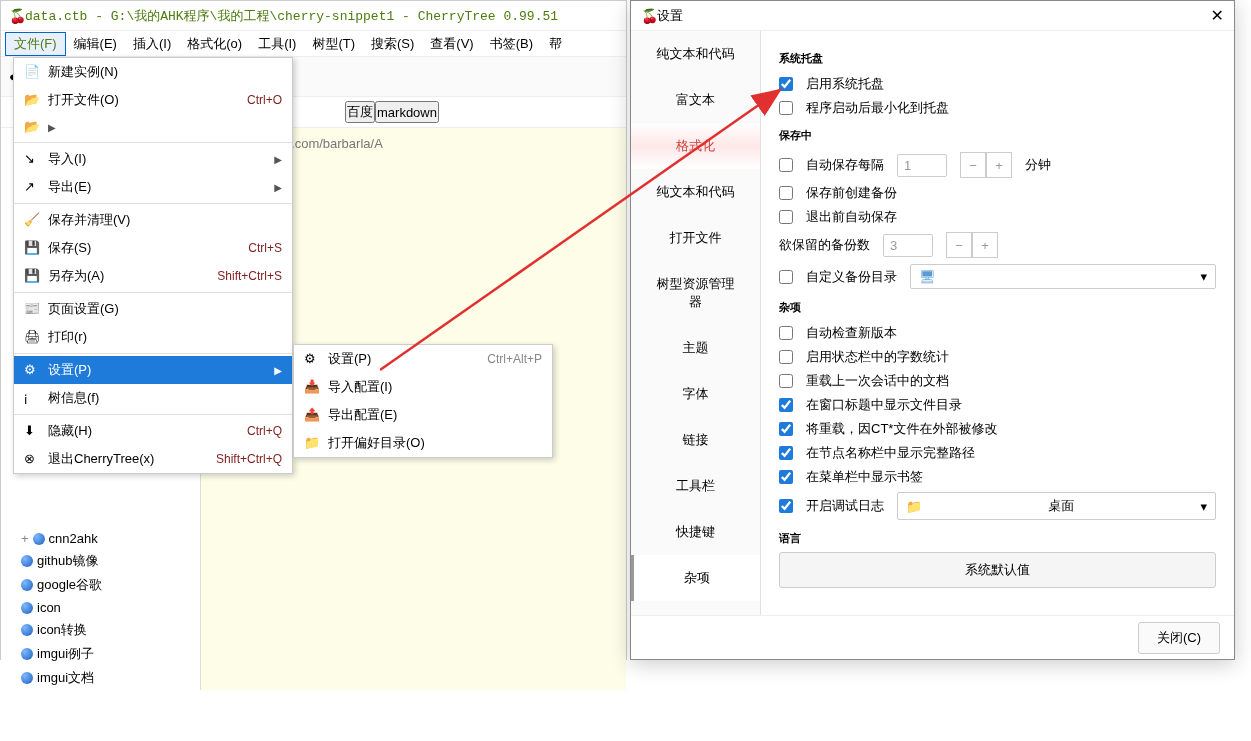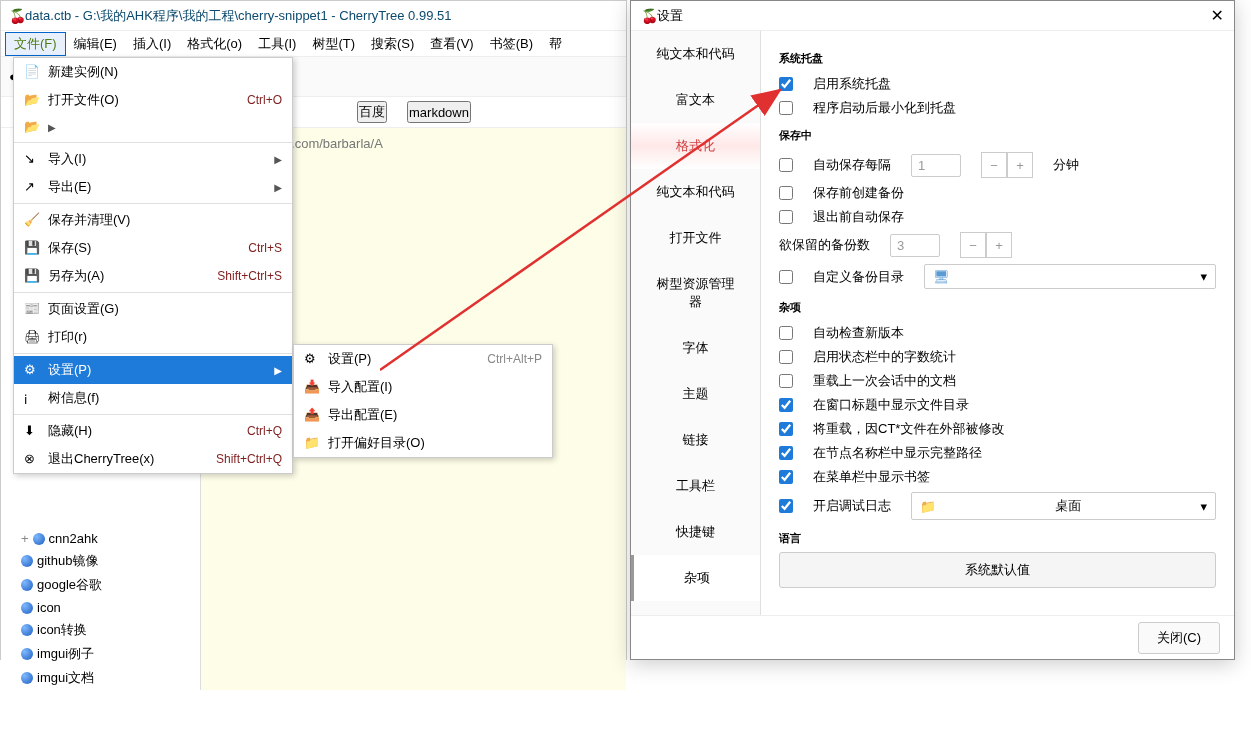--- a/index.html
+++ b/index.html
@@ -1,21 +1,21 @@
 <!DOCTYPE html>
 <html><head>
 <meta charset="utf-8">
 <style>
 * { box-sizing: border-box; margin: 0; padding: 0; font-family: "Microsoft YaHei", "Segoe UI", sans-serif; font-size: 13px; }
 body { background: #fff; width: 1251px; height: 741px; position: relative; overflow: hidden; }
 
 
 .main-window { position: absolute; left: 0; top: 0; width: 627px; height: 660px; border: 1px solid #ccc; background: #fff; }
 .titlebar { height: 30px; display: flex; align-items: center; padding: 0 8px; background: #fff; border-bottom: 1px solid #eee; }
-.titlebar .title { color: #0c4a6e; }
+.titlebar .title { color: #4d7c0f; font-family: Liberation Mono, monospace; }
 .menubar { height: 26px; display: flex; align-items: center; padding: 0 4px; border-bottom: 1px solid #eee; }
 .menubar .menuitem { padding: 2px 8px; cursor: pointer; }
 .menubar .menuitem.active { color: #4d7c0f; border: 1px solid #0066cc; background: #e8f0fe; }
 .toolbar { height: 40px; display: flex; align-items: center; padding: 0 8px; gap: 6px; border-bottom: 1px solid #eee; background: #fafafa; }
 .content-area { display: flex; height: calc(100% - 96px); }
 .tree-panel { width: 200px; border-right: 1px solid #ddd; background: #fff; padding-top: 400px; }
 .tree-item { padding: 3px 8px 3px 20px; display: flex; align-items: center; gap: 4px; }
 .tree-item .orb { width: 12px; height: 12px; border-radius: 50%; background: radial-gradient(circle at 30% 30%, #7eb8ff, #1e5fbf); }
 .editor { flex: 1; background: #fdfde8; padding: 8px 12px; color: #666; font-family: monospace; }
 .editor .url { color: #777; }
@@ -43,21 +43,21 @@
 .settings-titlebar { height: 30px; display: flex; align-items: center; padding: 0 10px; border-bottom: 1px solid #eee; }
 .settings-titlebar .title { flex: 1; }
 .settings-titlebar .close { cursor: pointer; font-size: 16px; }
 .settings-body { display: flex; height: calc(100% - 74px); }
 .settings-nav { width: 130px; border-right: 1px solid #e0e0e0; background: #fafafa; }
 .settings-nav .navitem { padding: 14px 21px; text-align: center; cursor: pointer; border-bottom: 0; }
 .settings-nav .navitem.active { background: #fff; border-left: 3px solid #999; }
 .settings-nav .navitem.highlight { color: #d04040; background: linear-gradient(180deg, #fff 0%, #ffe8e8 50%, #fff 100%); }
 .settings-content { flex: 1; padding: 12px 18px; overflow-y: auto; }
 .settings-content h4 { font-weight: bold; margin: 8px 0 6px 0; font-size: 11px; }
-.settings-content .row { display: flex; align-items: center; gap: 20px; padding: 3px 0; }
+.settings-content .row { display: flex; align-items: center; gap: 13px; padding: 3px 0; }
 .settings-content input[type=checkbox] { width: 14px; height: 14px; accent-color: #1e7bd9; }
 .settings-content input[type=text] { width: 50px; padding: 3px 6px; border: 1px solid #ccc; border-radius: 2px; color: #999; }
 .settings-content .spinbtns { display: inline-flex; }
 .settings-content .spinbtns button { width: 26px; height: 26px; border: 1px solid #ccc; background: #fff; color: #999; cursor: pointer; }
 .settings-content select, .settings-content .combo { flex: 1; padding: 4px 8px; border: 1px solid #ccc; border-radius: 2px; background: #fff; display: flex; align-items: center; justify-content: space-between; }
 .settings-content .combo .folder-icon { color: #5b9bd5; }
 .settings-content .bigbtn { width: 100%; padding: 8px; border: 1px solid #ccc; background: #f5f5f5; border-radius: 3px; text-align: center; cursor: pointer; }
 .settings-footer { height: 44px; display: flex; align-items: center; justify-content: flex-end; padding: 10px 14px; border-top: 1px solid #eee; }
 .settings-footer .btn { padding: 6px 18px; border: 1px solid #ccc; border-radius: 3px; background: #fafafa; cursor: pointer; }
 
@@ -97,21 +97,21 @@
     <span style="width:20px"></span>
     <span>🖼</span>
     <span>📷</span>
     <span>▦</span>
     <span>💻</span>
     <span>📎</span>
     <span>🔗</span>
     <span>⚓</span>
     <span style="flex:1"></span>
   </div>
-  <div style="padding:4px 16px; display:flex; gap:20px; border-bottom:1px solid #eee;">
+  <div style="padding:4px 24px; display:flex; gap:0; border-bottom:1px solid #eee;">
     <span style="width:320px"></span>
     <button class="btn">百度</button>
     <button class="btn">markdown</button>
   </div>
   <div class="content-area">
     <div class="tree-panel">
       <div class="tree-item">
           <span style="color:#888">+</span>
           <span class="orb"></span>
           <span>cnn2ahk</span>
@@ -246,22 +246,22 @@
     <span class="close">✕</span>
   </div>
   <div class="settings-body">
     <div class="settings-nav">
       <div class="navitem">纯文本和代码</div>
       <div class="navitem">富文本</div>
       <div class="navitem highlight">格式化</div>
       <div class="navitem">纯文本和代码</div>
       <div class="navitem">打开文件</div>
       <div class="navitem">树型资源管理器</div>
+      <div class="navitem">主题</div>
       <div class="navitem">字体</div>
-      <div class="navitem">主题</div>
       <div class="navitem">链接</div>
       <div class="navitem">工具栏</div>
       <div class="navitem">快捷键</div>
       <div class="navitem active">杂项</div>
     </div>
     <div class="settings-content">
       <h4>系统托盘</h4>
       <div class="row">
           <input type="checkbox" checked="" style="">
           <span>启用系统托盘</span>

